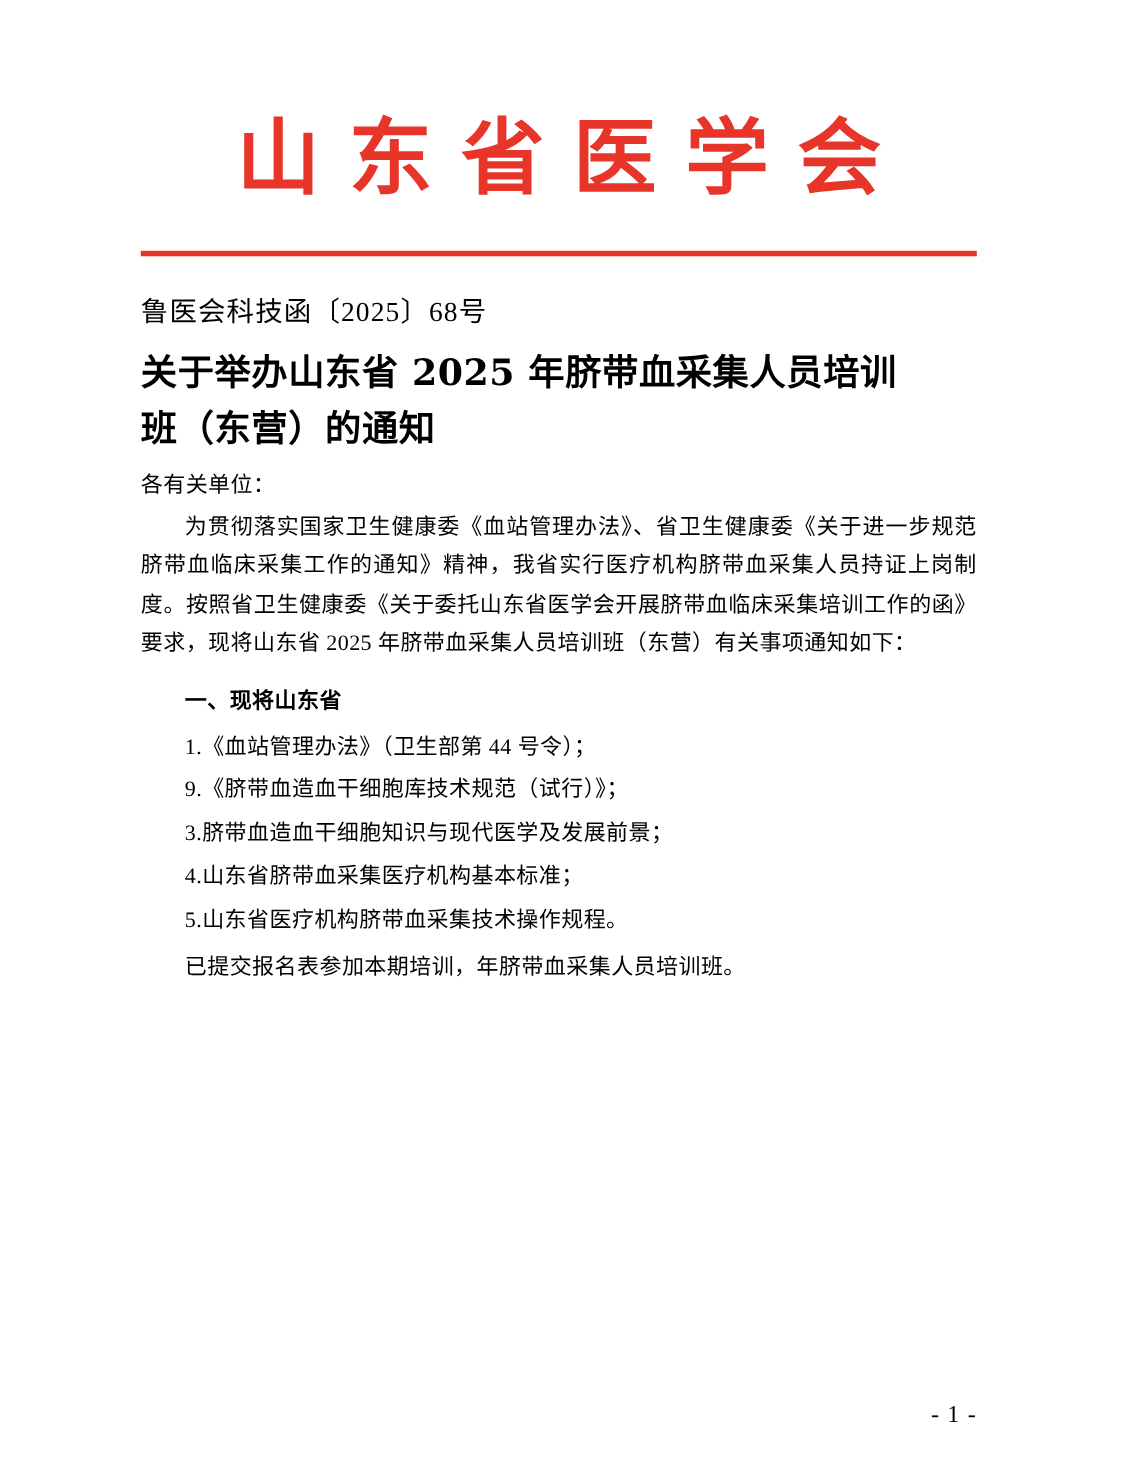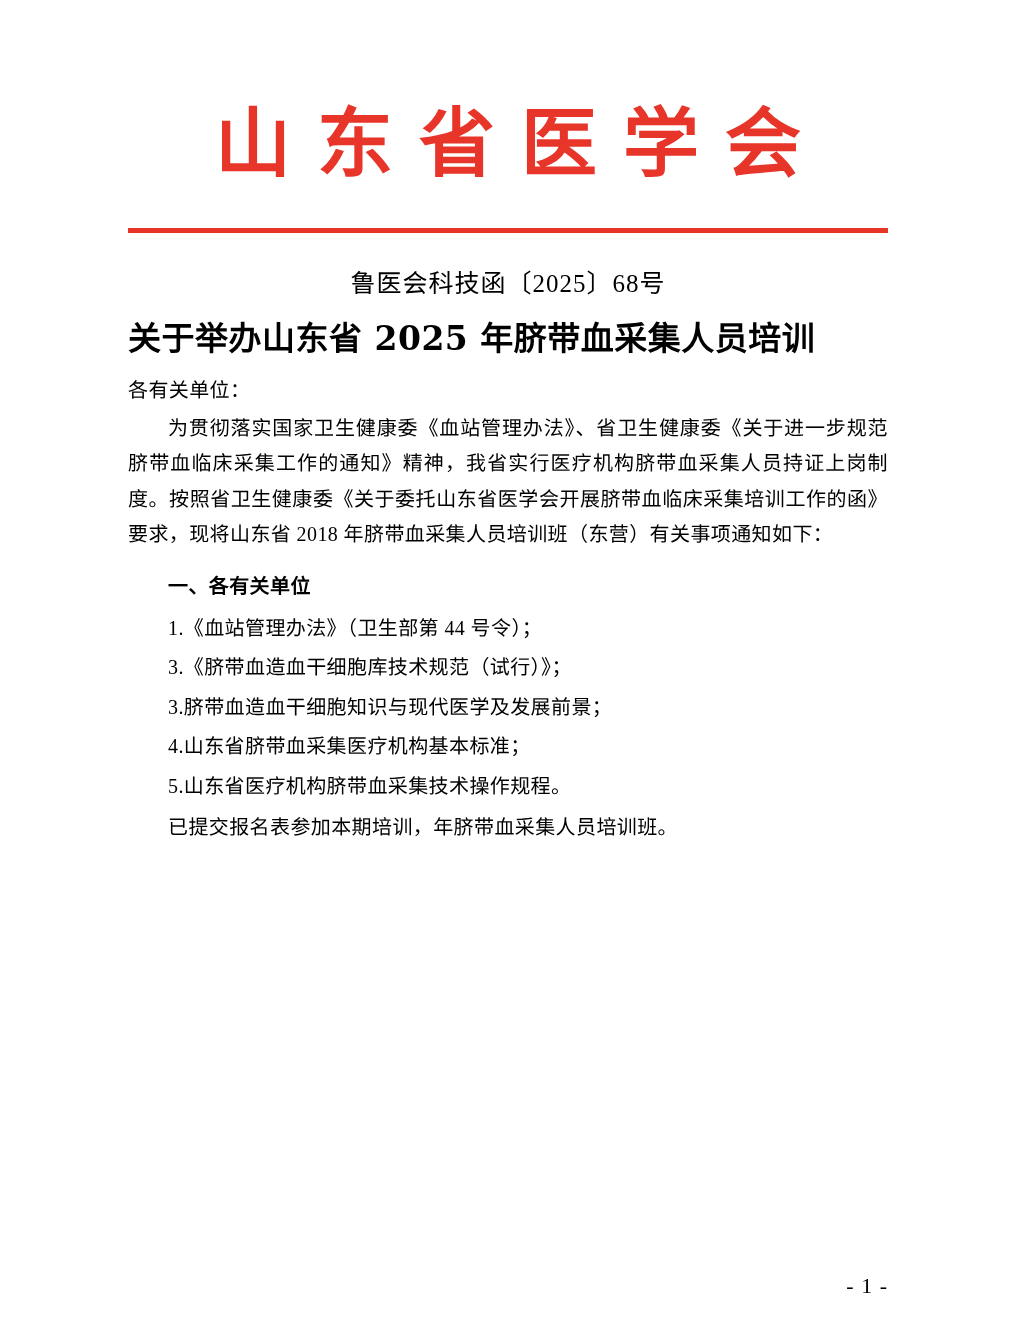--- a/index.html
+++ b/index.html
@@ -42,21 +42,20 @@
   .letterhead-rule {
     margin-top: 44px;
     height: 5px;
     background: #e8352a;
     width: 100%;
   }
 
   
   .doc-number {
     margin-top: 30px;
-    text-align: center;
     font-size: 25px;
     letter-spacing: 1px;
     font-family: "Liberation Serif", "DejaVu Serif", serif;
   }
 
   
   .doc-title {
     margin-top: 14px;
     text-align: left;
     font-size: 33px;
@@ -117,32 +116,33 @@
 
   <div class="letterhead">
     <div class="letterhead-title">山东省医学会</div>
     <div class="letterhead-rule"></div>
   </div>
 
   <div class="doc-number">鲁医会科技函〔2025〕68号</div>
 
   <div class="doc-title">
     <span class="line">关于举办山东省 2025 年脐带血采集人员培训</span>
+    <span class="line">班（东营）的通知</span>
   </div>
 
   <div class="body-text">
 
     <p class="salutation">各有关单位：</p>
 
-    <p class="para">为贯彻落实国家卫生健康委《血站管理办法》、省卫生健康委《关于进一步规范脐带血临床采集工作的通知》精神，我省实行医疗机构脐带血采集人员持证上岗制度。按照省卫生健康委《关于委托山东省医学会开展脐带血临床采集培训工作的函》要求，现将山东省 2018 年脐带血采集人员培训班（东营）有关事项通知如下：</p>
+    <p class="para">为贯彻落实国家卫生健康委《血站管理办法》、省卫生健康委《关于进一步规范脐带血临床采集工作的通知》精神，我省实行医疗机构脐带血采集人员持证上岗制度。按照省卫生健康委《关于委托山东省医学会开展脐带血临床采集培训工作的函》要求，现将山东省 2025 年脐带血采集人员培训班（东营）有关事项通知如下：</p>
 
-    <p class="section-head">一、各有关单位</p>
+    <p class="section-head">一、现将山东省</p>
 
     <p class="list-item">1.《血站管理办法》（卫生部第 44 号令）；</p>
-    <p class="list-item">3.《脐带血造血干细胞库技术规范（试行）》；</p>
+    <p class="list-item">9.《脐带血造血干细胞库技术规范（试行）》；</p>
     <p class="list-item">3.脐带血造血干细胞知识与现代医学及发展前景；</p>
     <p class="list-item">4.山东省脐带血采集医疗机构基本标准；</p>
     <p class="list-item">5.山东省医疗机构脐带血采集技术操作规程。</p>
 
 
     <p class="after-list">已提交报名表参加本期培训，年脐带血采集人员培训班。</p>
 
   </div>
 
   <div class="page-footer">- 1 -</div>

